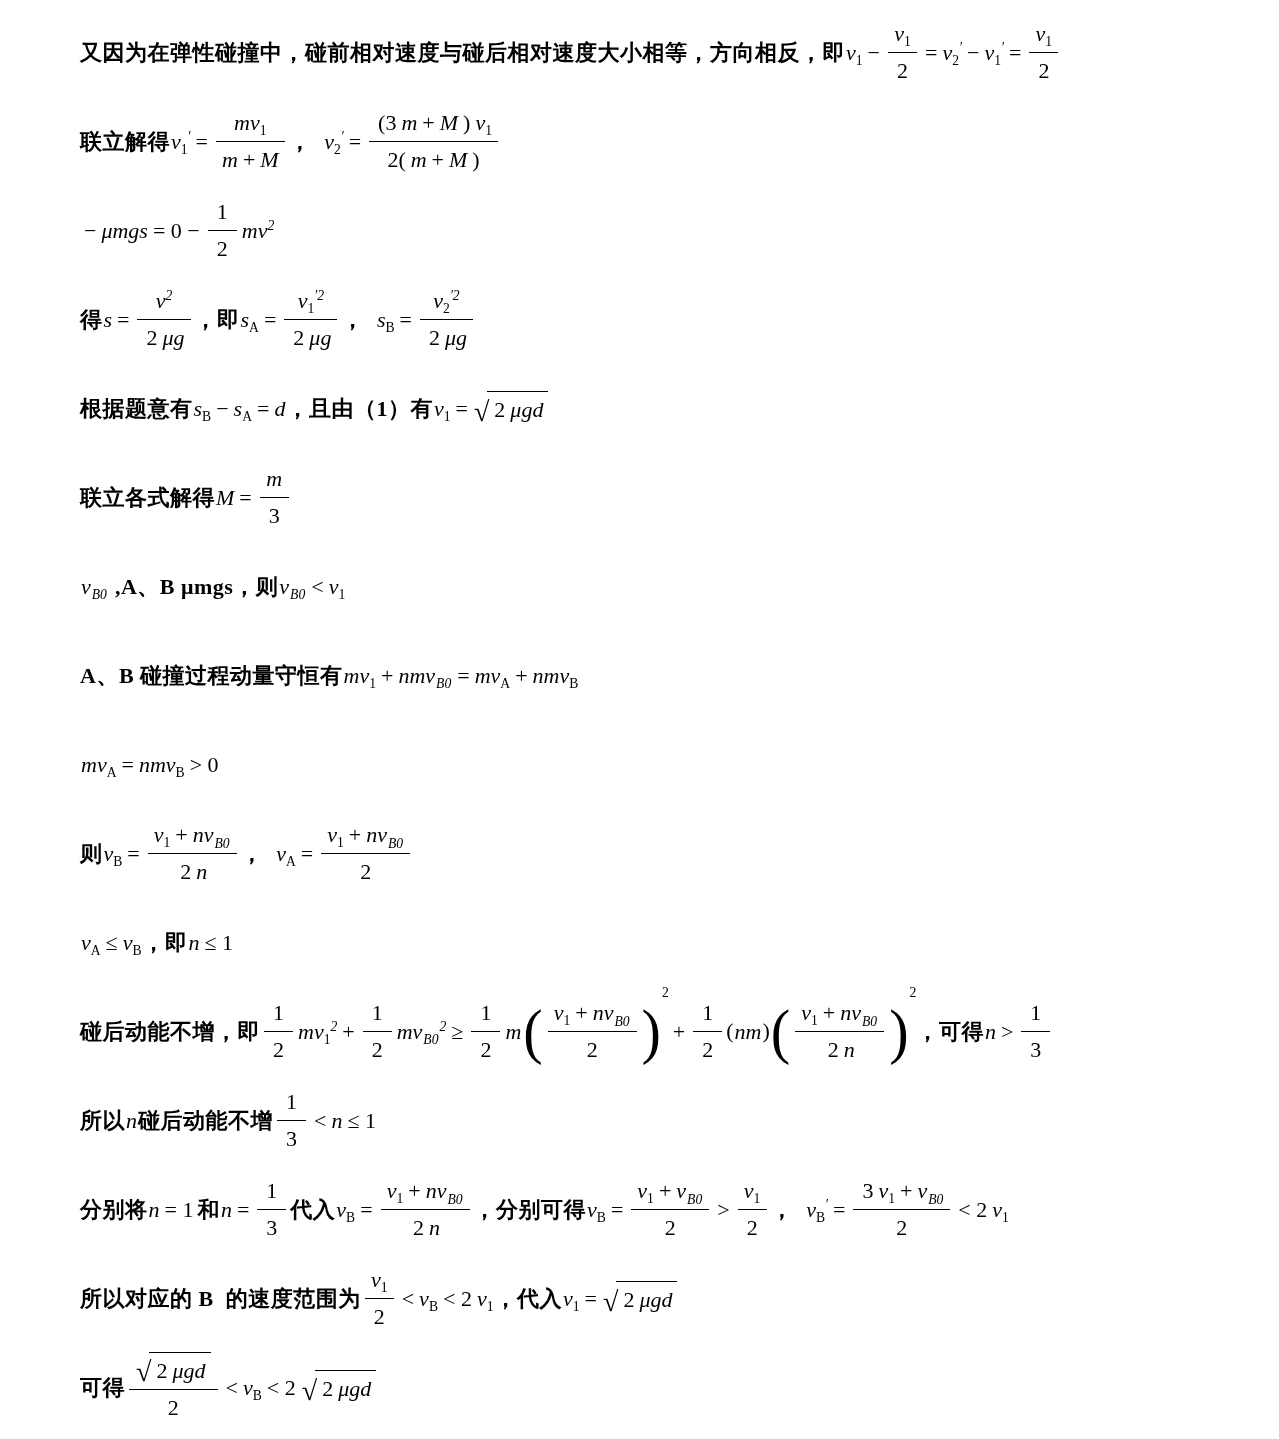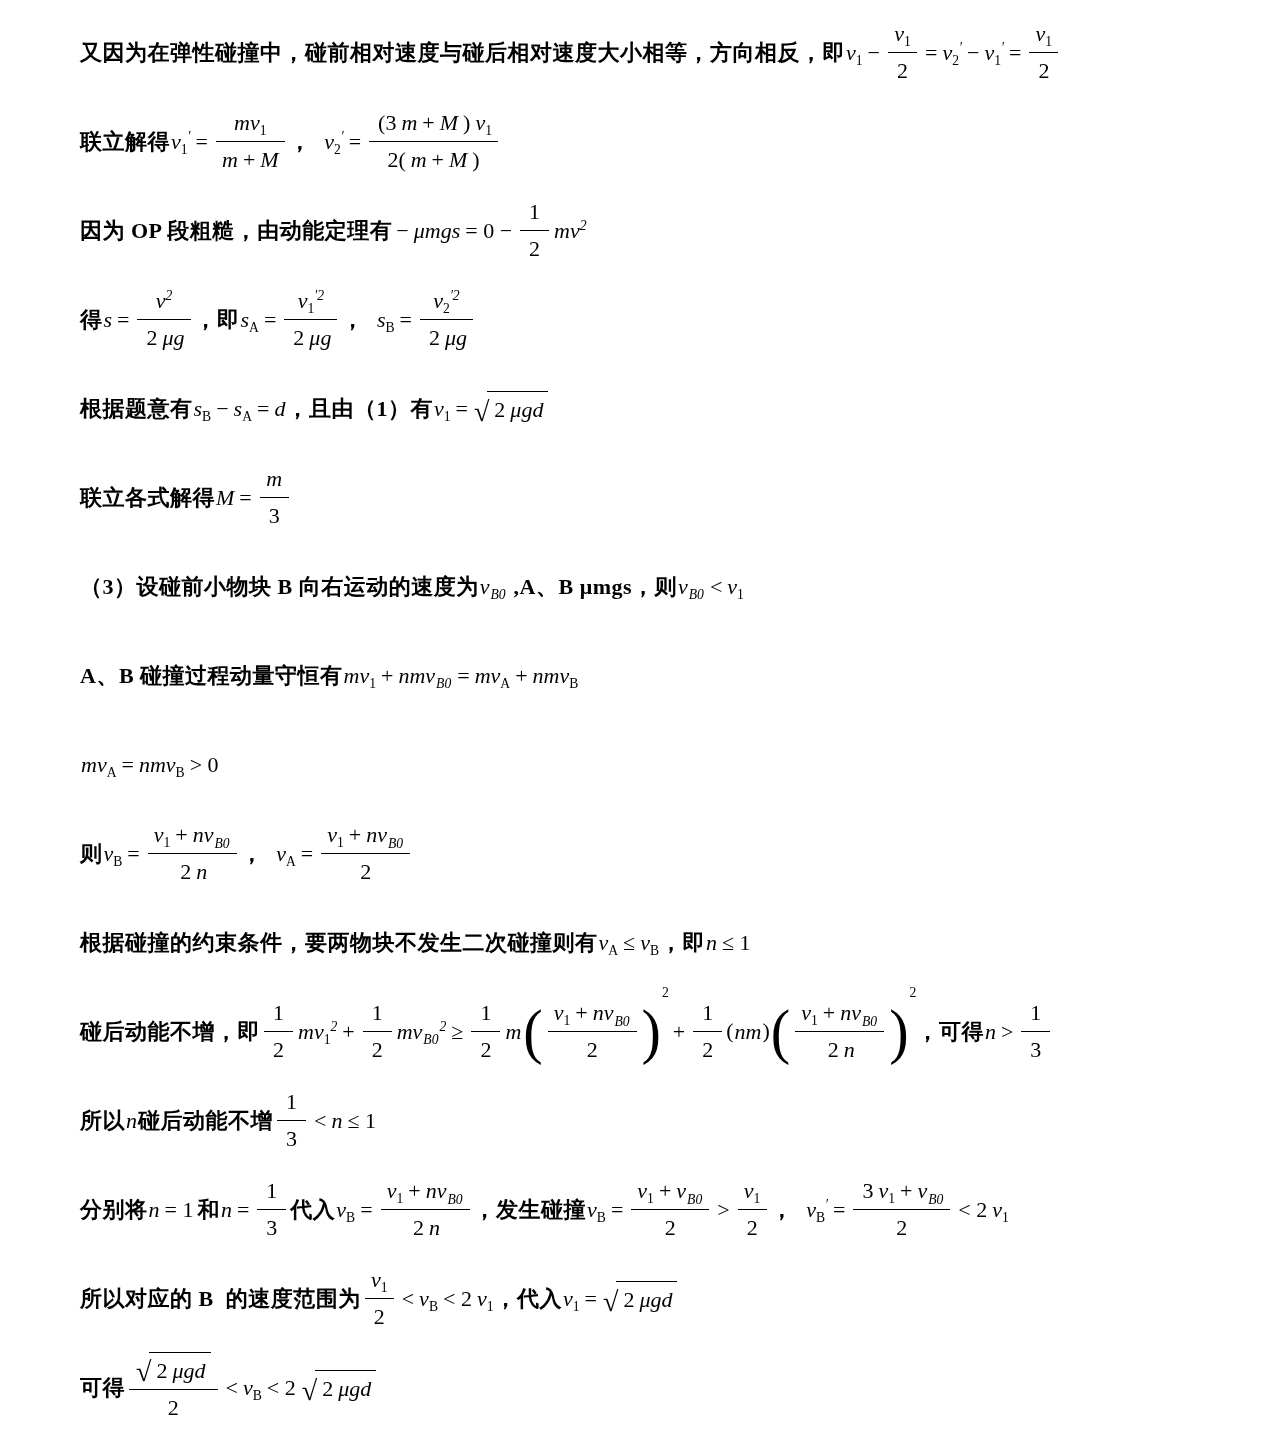--- a/index.html
+++ b/index.html
@@ -94,21 +94,20 @@
           <span class="den">
             <span class="op">2(</span>
             <span class="it">m</span>
             <span class="op">+</span>
             <span class="it">M</span>
             <span class="op">)</span>
           </span>
         </span>
       </div>
       <div class="line">
-        <span class="cn">因为 OP 段粗糙，由动能定理有</span>
         <span class="op">−</span>
         <span class="it">μmgs</span>
         <span class="op">= 0 −</span>
         <span class="frac">
           <span class="num">
             <span class="op">1</span>
           </span>
           <span class="den">
             <span class="op">2</span>
           </span>
@@ -178,21 +177,20 @@
         <span class="frac">
           <span class="num">
             <span class="it">m</span>
           </span>
           <span class="den">
             <span class="op">3</span>
           </span>
         </span>
       </div>
       <div class="line">
-        <span class="cn">（3）设碰前小物块 B 向右运动的速度为</span>
         <span class="it">v<sub class="it">B0</sub></span>
         <span class="cn"> ,A、B μmgs，则</span>
         <span class="it">v<sub class="it">B0</sub></span>
         <span class="op">&lt;</span>
         <span class="it">v<sub class="rm">1</sub></span>
       </div>
       <div class="line">
         <span class="cn">A、B 碰撞过程动量守恒有</span>
         <span class="it">mv<sub class="rm">1</sub></span>
         <span class="op">+</span>
@@ -231,21 +229,20 @@
             <span class="it">v<sub class="rm">1</sub></span>
             <span class="op">+</span>
             <span class="it">nv<sub class="it">B0</sub></span>
           </span>
           <span class="den">
             <span class="op">2</span>
           </span>
         </span>
       </div>
       <div class="line">
-        <span class="cn">根据碰撞的约束条件，要两物块不发生二次碰撞则有</span>
         <span class="it">v<sub class="rm">A</sub></span>
         <span class="op">≤</span>
         <span class="it">v<sub class="rm">B</sub></span>
         <span class="cn">，即</span>
         <span class="it">n</span>
         <span class="op">≤ 1</span>
       </div>
       <div class="line">
         <span class="cn">碰后动能不增，即</span>
         <span class="frac">
@@ -378,21 +375,21 @@
           <span class="num">
             <span class="it">v<sub class="rm">1</sub></span>
             <span class="op">+</span>
             <span class="it">nv<sub class="it">B0</sub></span>
           </span>
           <span class="den">
             <span class="op">2</span>
             <span class="it">n</span>
           </span>
         </span>
-        <span class="cn">，发生碰撞</span>
+        <span class="cn">，分别可得</span>
         <span class="it">v<sub class="rm">B</sub></span>
         <span class="op">=</span>
         <span class="frac">
           <span class="num">
             <span class="it">v<sub class="rm">1</sub></span>
             <span class="op">+</span>
             <span class="it">v<sub class="it">B0</sub></span>
           </span>
           <span class="den">
             <span class="op">2</span>

